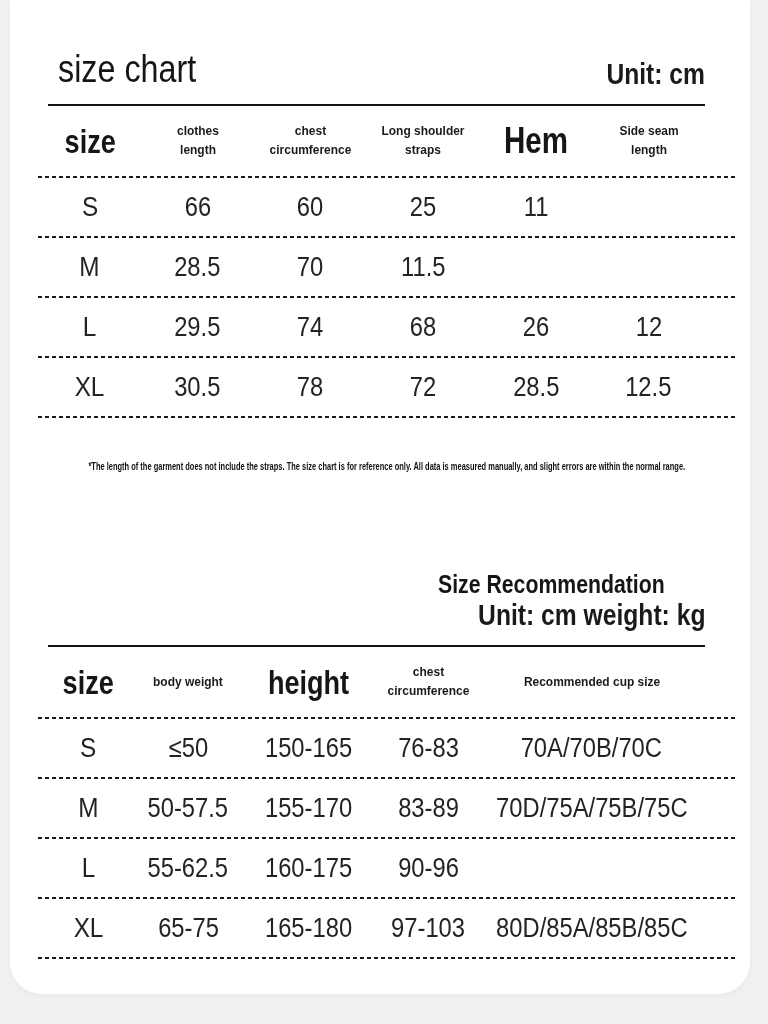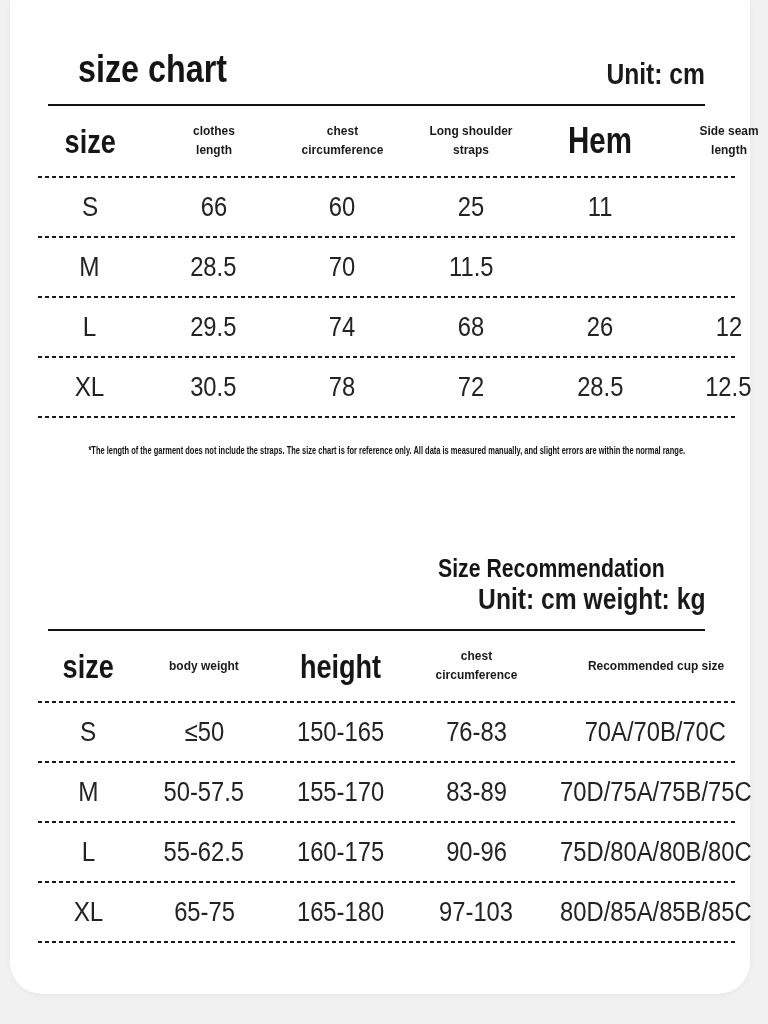--- a/index.html
+++ b/index.html
@@ -24,36 +24,35 @@
   .cond-left { transform-origin: left center; }
   .cond-right { transform-origin: right center; }
 
   
   .title-row {
     display: flex; justify-content: space-between; align-items: flex-end;
     margin: 0 30px 0 20px;
   }
   .title-row.first { padding-top: 48px; }
   .title-row.second { padding-top: 96px; flex-direction: column; }
-  .main-title { font-size: 38px; font-weight: bold; letter-spacing: 0px; color: #151515; margin-left: 20px; }
+  .main-title { font-size: 38px; font-weight: normal; letter-spacing: 0px; color: #151515; }
   .unit-label { font-size: 29px; font-weight: bold; color: #1a1a1a; }
   .sub-title { font-size: 25px; font-weight: bold; color: #151515; }
 
   .solid-line {
     height: 2px; background: #121212;
     margin: 13px 30px 0 10px;
   }
 
   
   .tbl { width: 100%; }
   .trow {
     display: grid;
     align-items: center;
     padding-right: 30px;
-    gap: 16px;
   }
   .tbl1 .trow { grid-template-columns: 15.5% 16.9% 16.9% 16.9% 16.9% 16.9%; }
   .tbl2 .trow { grid-template-columns: 15% 15% 21% 15% 34%; }
   .thead { height: 70px; }
   .tdata { height: 58px; }
   .cell { display: flex; justify-content: center; align-items: center; text-align: center; }
 
   .hdr-big { font-size: 36px; font-weight: bold; color: #161616; line-height: 1; }
   .hdr-big .cond { transform: scaleX(0.82); }
   .hdr-mid { font-size: 33px; font-weight: bold; color: #161616; line-height: 1; }
@@ -72,21 +71,21 @@
   .size-letter { font-size: 27px; color: #232323; display: inline-block; transform: scaleX(0.9); }
 
   .dash {
     height: 2px;
     background-image: repeating-linear-gradient(90deg, #1b1b1b 0 4px, transparent 4px 7px);
   }
 
   
   .footnote-wrap {
     display: flex; justify-content: center;
-    margin-top: 24px; height: 16px; align-items: center;
+    margin-top: 40px; height: 16px; align-items: center;
   }
   .footnote {
     font-size: 11px; font-weight: bold; color: #111;
     white-space: nowrap;
     transform: scaleX(0.68);
     transform-origin: center center;
     display: inline-block; flex: none;
   }
 </style>
 </head>
@@ -279,23 +278,20 @@
             </div>
           <div class="cell">
               <span class="val">55-62.5</span>
             </div>
           <div class="cell">
               <span class="val">160-175</span>
             </div>
           <div class="cell">
               <span class="val">90-96</span>
             </div>
-          <div class="cell">
-              <span class="val">75D/80A/80B/80C</span>
-            </div>
         </div>
         <div class="dash"></div>
 
         <div class="trow tdata">
           <div class="cell">
               <span class="size-letter">XL</span>
             </div>
           <div class="cell">
               <span class="val">65-75</span>
             </div>

